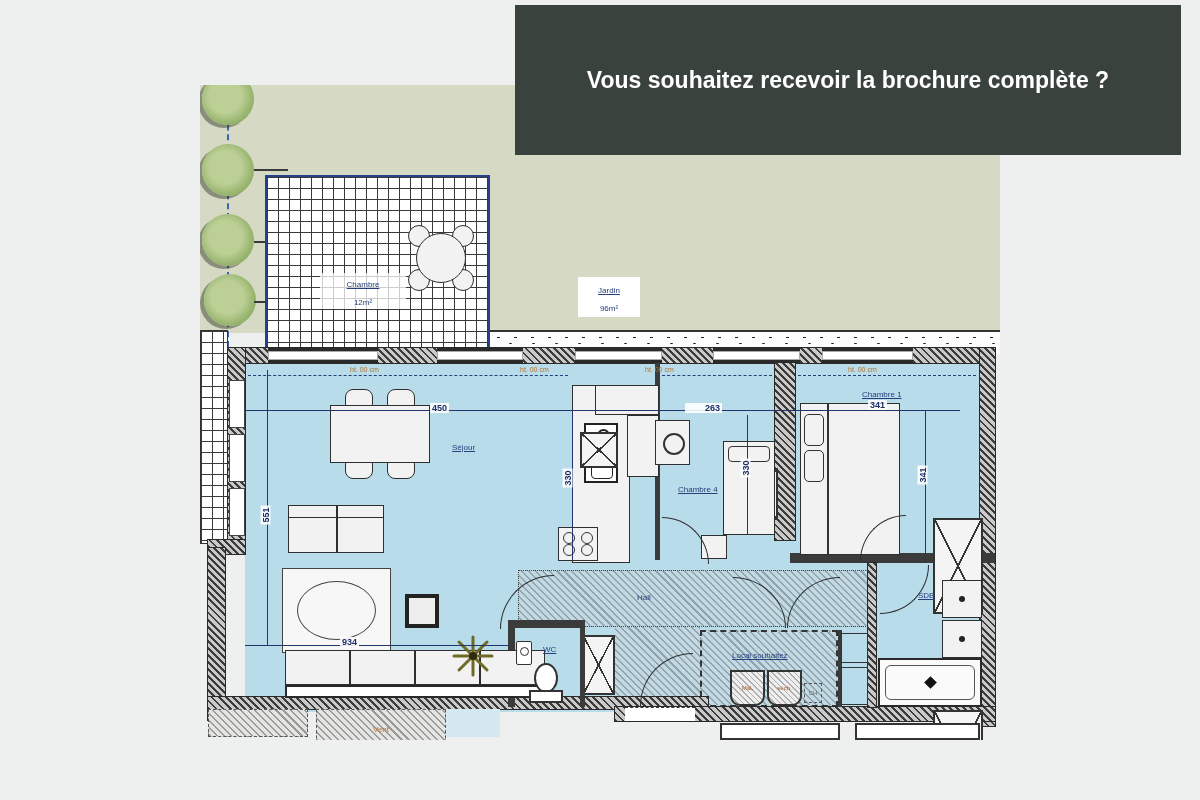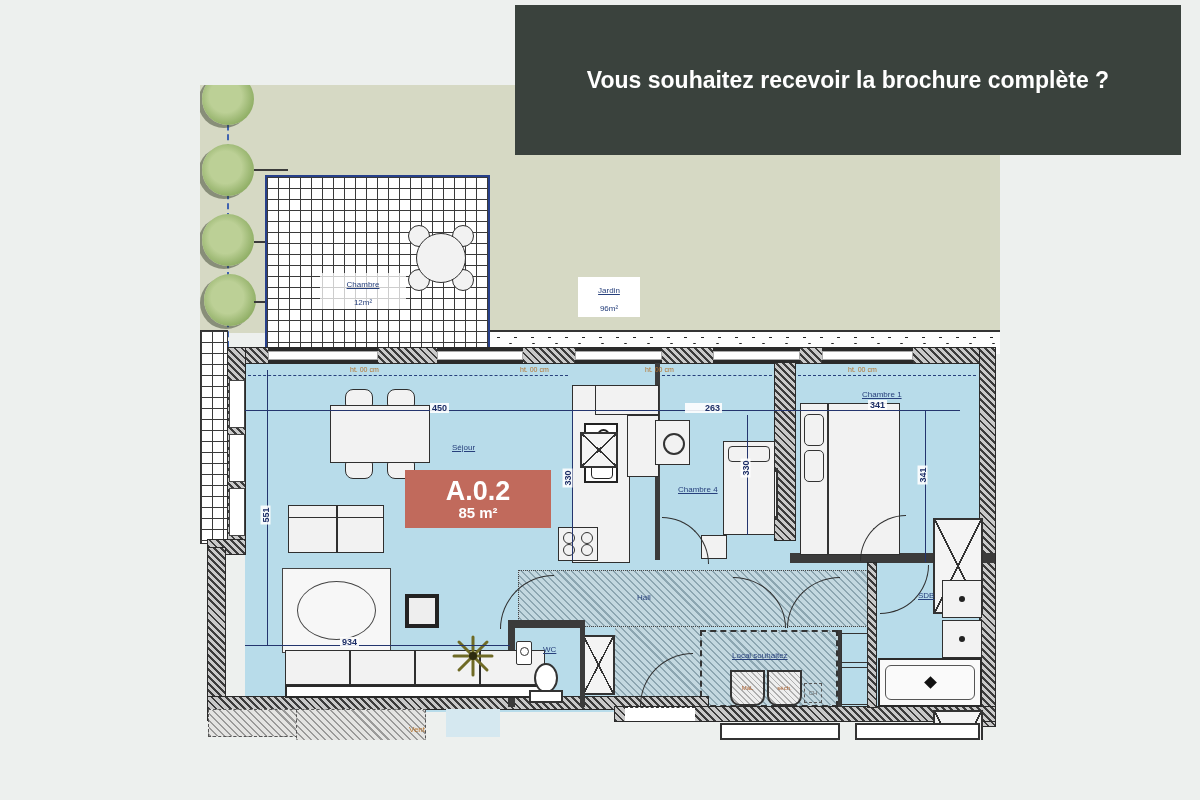--- a/index.html
+++ b/index.html
@@ -145,24 +145,20 @@
     <svg class="a" style="left:252px;top:550px;" width="42" height="42" viewBox="0 0 42 42">
       <g stroke="#6f6a25" stroke-width="3" stroke-linecap="round">
         <line x1="21" y1="2" x2="21" y2="40"></line>
           <line x1="2" y1="21" x2="40" y2="21"></line>
         <line x1="7" y1="7" x2="35" y2="35"></line>
           <line x1="35" y1="7" x2="7" y2="35"></line>
       </g>
         <circle cx="21" cy="21" r="4" fill="#2e2b10"></circle>
     </svg>
 
-    <div class="a tag" style="left:205px;top:385px;width:146px;height:58px;">
-      <div class="c">A.0.2</div>
-      <div class="s">85 m²</div>
-    </div>
 
     <div class="a furn" style="left:372px;top:300px;width:58px;height:178px;"></div>
     <div class="a furn" style="left:395px;top:300px;width:64px;height:30px;"></div>
     <div class="a furn" style="left:427px;top:330px;width:32px;height:62px;"></div>
     <div class="a furn" style="left:455px;top:335px;width:35px;height:45px;">
       <div style="position:absolute;left:7px;top:12px;width:18px;height:18px;border:2px solid #333;border-radius:50%;"></div>
     </div>
     <div class="a" style="left:384px;top:338px;width:34px;height:60px;background:#fff;border:2px solid #222;box-sizing:border-box;">
       <div style="position:absolute;left:11px;top:4px;width:9px;height:9px;border:2px solid #222;border-radius:50%;"></div>
       <div style="position:absolute;left:5px;top:18px;width:20px;height:34px;border:1.5px solid #222;border-radius:4px;"></div>
@@ -244,21 +240,21 @@
 
     <div class="a lbl" style="left:252px;top:358px;">Séjour</div>
     <div class="a lbl" style="left:478px;top:400px;">Chambre 4</div>
     <div class="a lbl" style="left:662px;top:305px;">Chambre 1</div>
     <div class="a lbl" style="left:437px;top:508px;text-decoration:none;">Hall</div>
     <div class="a lbl" style="left:343px;top:560px;">WC</div>
     <div class="a lbl" style="left:718px;top:506px;">SDB</div>
     <div class="a lbl" style="left:532px;top:566px;">Local souhaitez</div>
 
     <div class="a hatchgray" style="left:8px;top:624px;width:100px;height:28px;border:1.5px dashed #555;box-sizing:border-box;"></div>
-    <div class="a hatchgray" style="left:96px;top:624px;width:130px;height:40px;border:1.5px dashed #555;box-sizing:border-box;display:flex;align-items:center;justify-content:flex-end;">
+    <div class="a hatchgray" style="left:116px;top:624px;width:130px;height:40px;border:1.5px dashed #555;box-sizing:border-box;display:flex;align-items:center;justify-content:center;">
       <span class="org" style="font-size:8px;">Vent</span>
     </div>
     <div class="a" style="left:246px;top:624px;width:54px;height:28px;background:#d5e8f0;"></div>
     <div class="a" style="left:520px;top:638px;width:120px;height:17px;background:#fff;border:2px solid #333;box-sizing:border-box;"></div>
     <div class="a" style="left:655px;top:638px;width:125px;height:17px;background:#fff;border:2px solid #333;box-sizing:border-box;"></div>
   </div>
 
   <div class="a banner" style="left:515px;top:5px;width:666px;height:150px;">
     <div>Vous souhaitez recevoir la brochure complète ?</div>
   </div>

